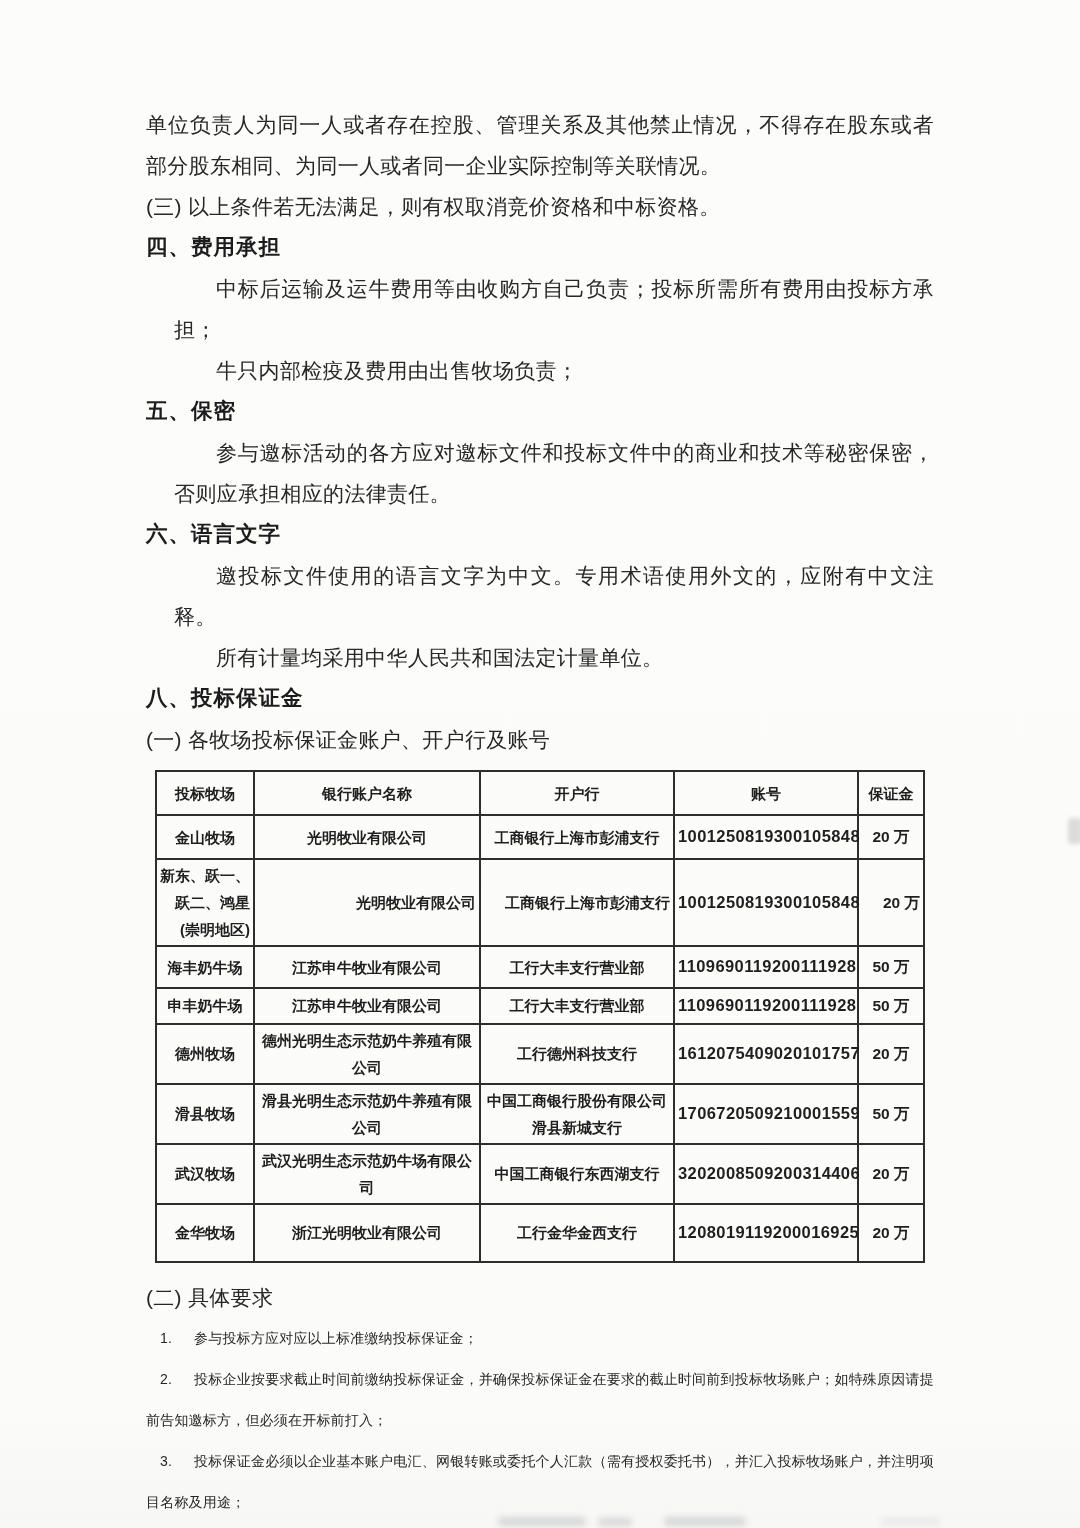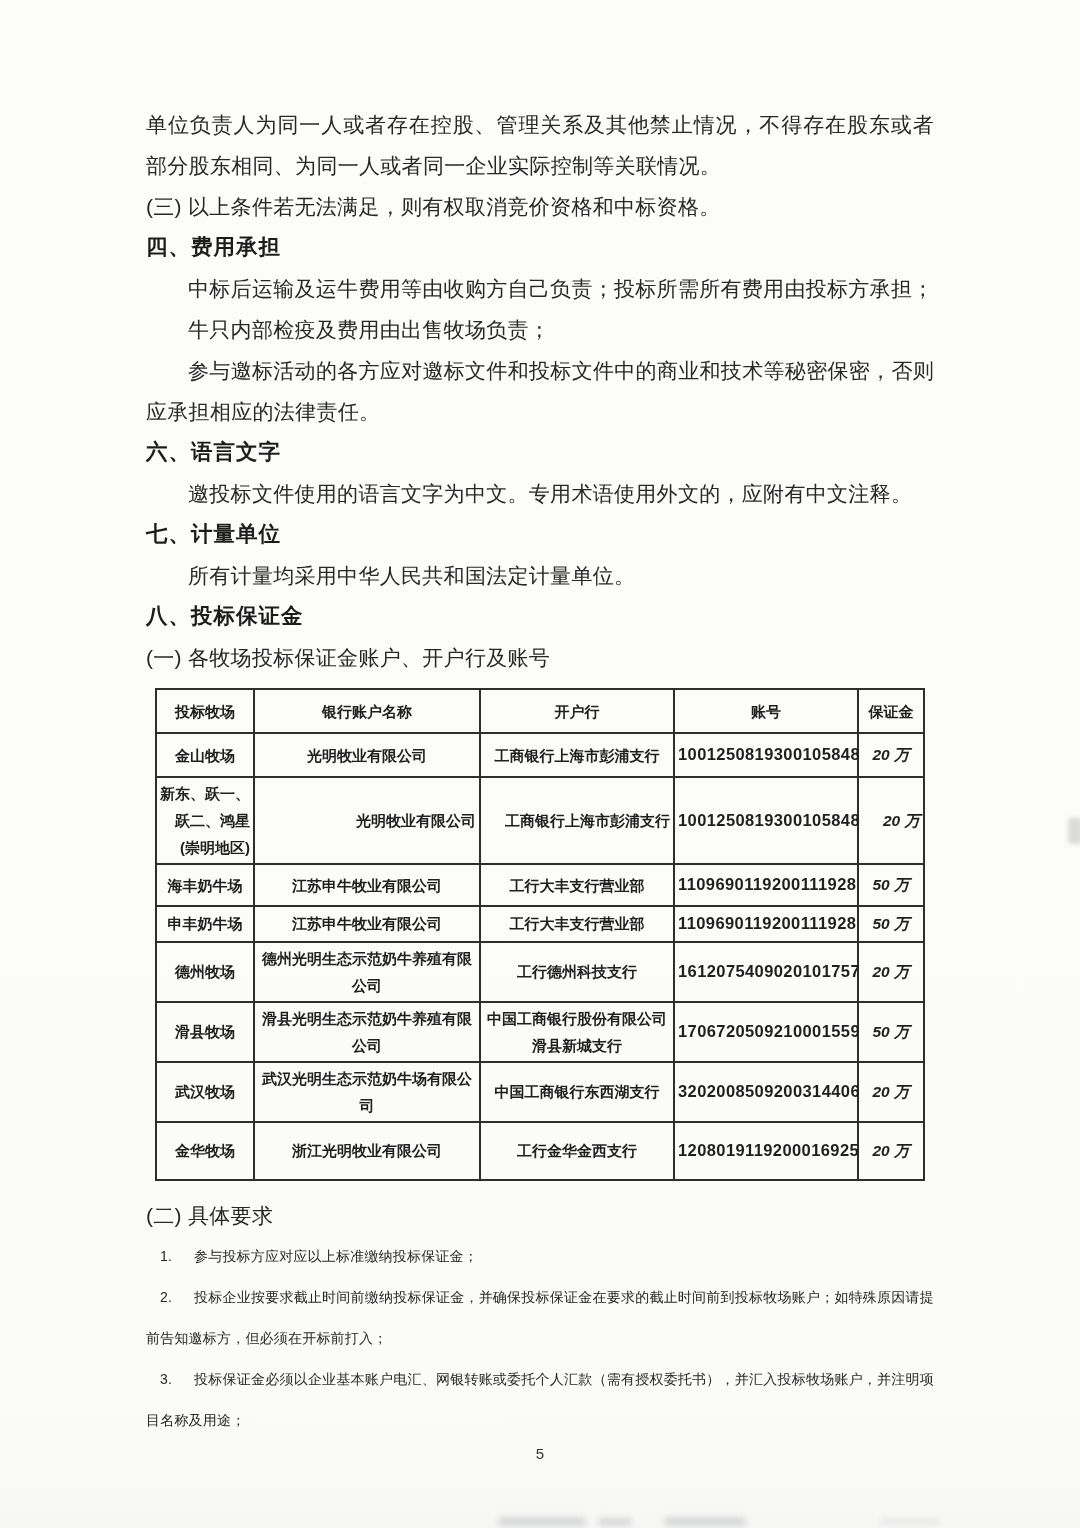--- a/index.html
+++ b/index.html
@@ -26,21 +26,21 @@
     text-align: justify;
     letter-spacing: 0.3px;
     color: #272727;
   }
   .heading {
     font-weight: 700;
     font-size: 21.5px;
     color: #1c1c1c;
     letter-spacing: 1px;
   }
-  .para.indent { text-indent: 2em; }
+  .para.indent { text-indent: 2em; margin-left: 28px; }
   .req {
     font-size: 14px;
     line-height: 41px;
     text-align: justify;
     letter-spacing: 0.2px;
     text-indent: 14px;
   }
   .req-num { display: inline-block; width: 34px; text-indent: 0; }
   
   .deposit-table {
@@ -60,21 +60,21 @@
     vertical-align: middle;
     font-size: 15px;
     font-weight: 600;
     color: #1f1f1f;
     padding: 2px 3px;
     line-height: 1.8;
     white-space: pre-line;
   }
   .deposit-table th { font-weight: 700; margin-left: 8px; }
   .deposit-table .acct-no { font-size: 16.5px; letter-spacing: 0.4px; }
-  .deposit-table .deposit-amt { font-size: 15.5px; font-style: italic; }
+  .deposit-table .deposit-amt { font-size: 15.5px; }
   .deposit-table tr:nth-child(1) th { height: 44px; }
   .deposit-table tbody tr:nth-child(1) td { height: 44px; }
   .deposit-table tbody tr:nth-child(2) td { height: 84px; text-align: right; }
   .deposit-table tbody tr:nth-child(3) td { height: 42px; }
   .deposit-table tbody tr:nth-child(4) td { height: 23px; }
   .deposit-table tbody tr:nth-child(5) td { height: 42px; }
   .deposit-table tbody tr:nth-child(6) td { height: 50px; }
   .deposit-table tbody tr:nth-child(7) td { height: 40px; }
   .deposit-table tbody tr:nth-child(8) td { height: 58px; }
   
@@ -105,26 +105,26 @@
 <div class="page">
   <div class="content">
 
     <p class="para">单位负责人为同一人或者存在控股、管理关系及其他禁止情况，不得存在股东或者部分股东相同、为同一人或者同一企业实际控制等关联情况。</p>
     <p class="line">(三) 以上条件若无法满足，则有权取消竞价资格和中标资格。</p>
 
     <p class="heading">四、费用承担</p>
     <p class="para indent">中标后运输及运牛费用等由收购方自己负责；投标所需所有费用由投标方承担；</p>
     <p class="para indent">牛只内部检疫及费用由出售牧场负责；</p>
 
+    <p class="heading">五、保密</p>
     <p class="para indent">参与邀标活动的各方应对邀标文件和投标文件中的商业和技术等秘密保密，否则应承担相应的法律责任。</p>
 
     <p class="heading">六、语言文字</p>
     <p class="para indent">邀投标文件使用的语言文字为中文。专用术语使用外文的，应附有中文注释。</p>
 
-    <p class="heading">七、计量单位</p>
     <p class="para indent">所有计量均采用中华人民共和国法定计量单位。</p>
 
     <p class="heading">八、投标保证金</p>
     <p class="subline">(一) 各牧场投标保证金账户、开户行及账号</p>
 
     <table class="deposit-table">
       <colgroup>
           <col>
           <col>
           <col>

